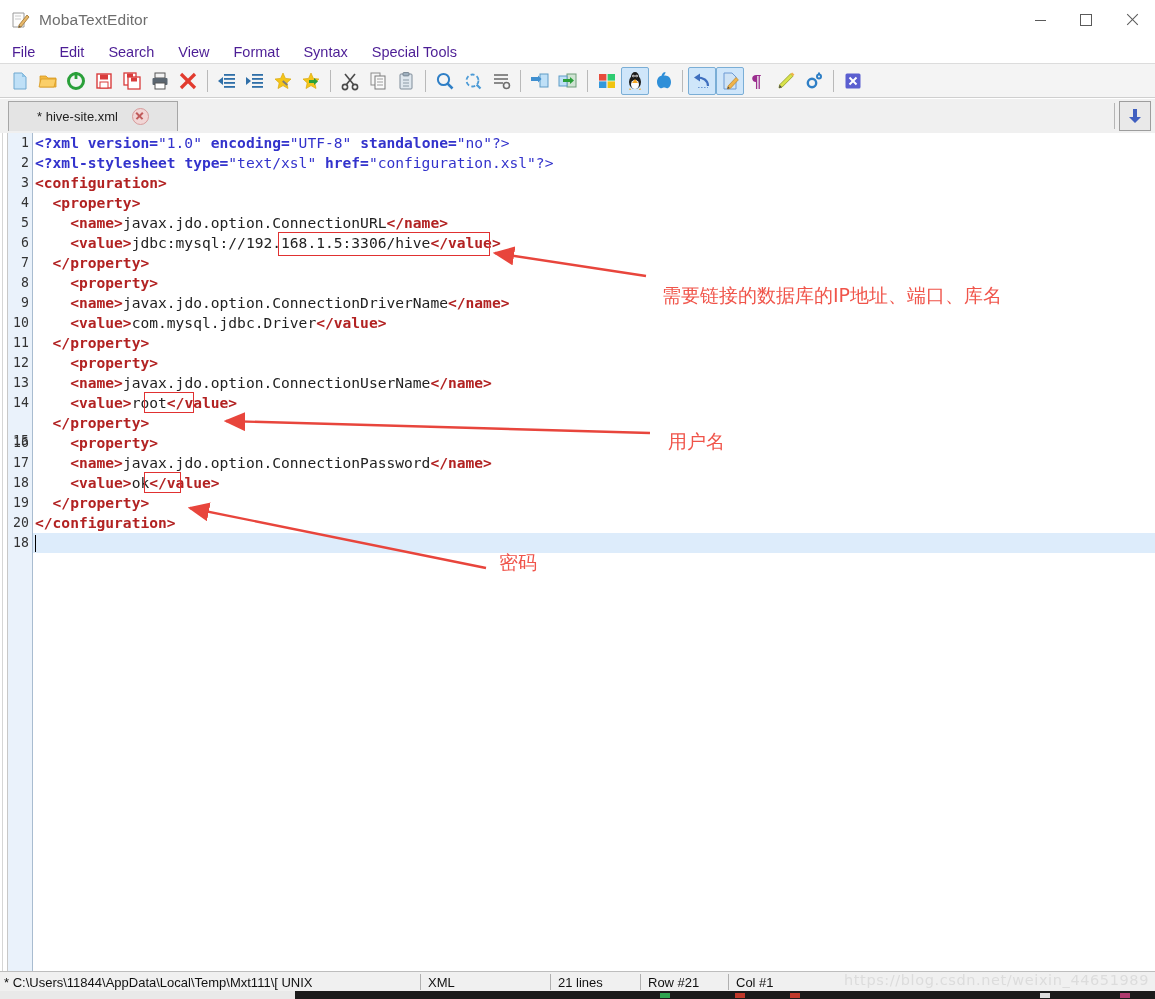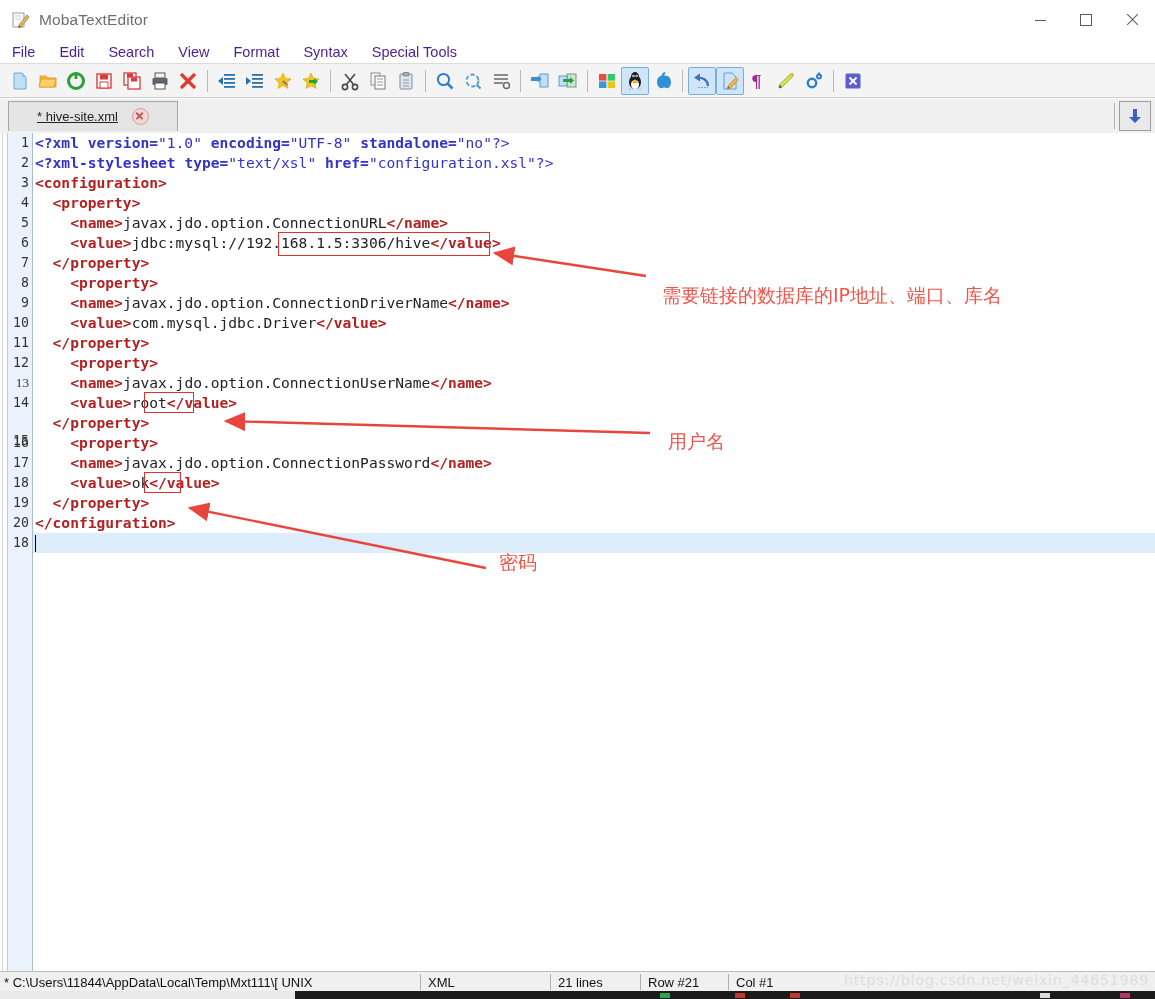--- a/index.html
+++ b/index.html
@@ -52,21 +52,21 @@
   .tabbar{
     position:absolute;left:0;top:99px;width:1155px;height:34px;
     background:#f0f0f0;border-bottom:1px solid #9a9a9a;
   }
   .tab{
     position:absolute;left:8px;top:2px;width:170px;height:30px;
     background:#e4e4e4;border:1px solid #a6a6a6;border-bottom:none;
     display:flex;align-items:center;justify-content:center;gap:14px;
     box-sizing:border-box;
   }
-  .tab-label{font-size:13px;color:#222;text-decoration:underline;}
+  .tab-label{font-size:13px;color:#222;}
   .tab-close{width:15px;height:15px;border-radius:50%;background:#f1d6d6;border:1px solid #d79b9b;position:relative;}
   .tab-close:before,.tab-close:after{content:"";position:absolute;left:2px;top:6px;width:9px;height:1.6px;background:#c05b5b;}
   .tab-close:before{transform:rotate(45deg);}
   .tab-close:after{transform:rotate(-45deg);}
   .tab-scroll{
     position:absolute;right:4px;top:2px;width:32px;height:30px;
     background:#e9e9e9;border:1px solid #9d9d9d;
     display:flex;align-items:center;justify-content:center;box-sizing:border-box;
   }
   .tabbar-divider{position:absolute;right:40px;top:4px;width:1px;height:26px;background:#b5b5b5;}
@@ -461,21 +461,21 @@
         <div class="ln" style="top: 40px;">3</div>
         <div class="ln" style="top: 60px;">4</div>
         <div class="ln" style="top: 80px;">5</div>
         <div class="ln" style="top: 100px;">6</div>
         <div class="ln" style="top: 120px;">7</div>
         <div class="ln" style="top: 140px;">8</div>
         <div class="ln" style="top: 160px;">9</div>
         <div class="ln" style="top: 180px;">10</div>
         <div class="ln" style="top: 200px;">11</div>
         <div class="ln" style="top: 220px;">12</div>
-        <div class="ln" style="top: 240px; font-family: Liberation Serif, serif;">13</div>
+        <div class="ln" style="top: 240px;">13</div>
         <div class="ln" style="top: 260px;">14</div>
         <div class="ln" style="top: 298px;">15</div>
         <div class="ln" style="top: 300px;">16</div>
         <div class="ln" style="top: 320px; text-align: right;">17</div>
         <div class="ln" style="top: 340px;">18</div>
         <div class="ln" style="top: 360px;">19</div>
         <div class="ln" style="top: 380px;">20</div>
         <div class="ln" style="top: 400px;">18</div>
       </div>
     <div id="hl-layer">

